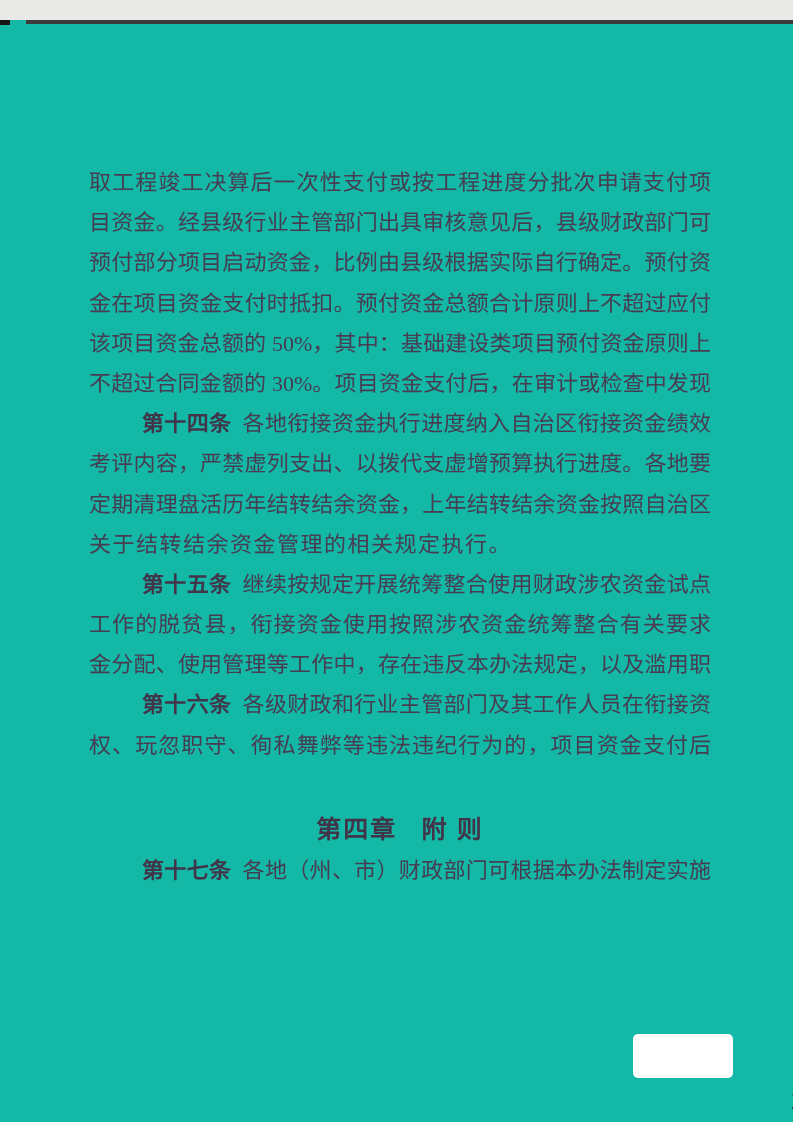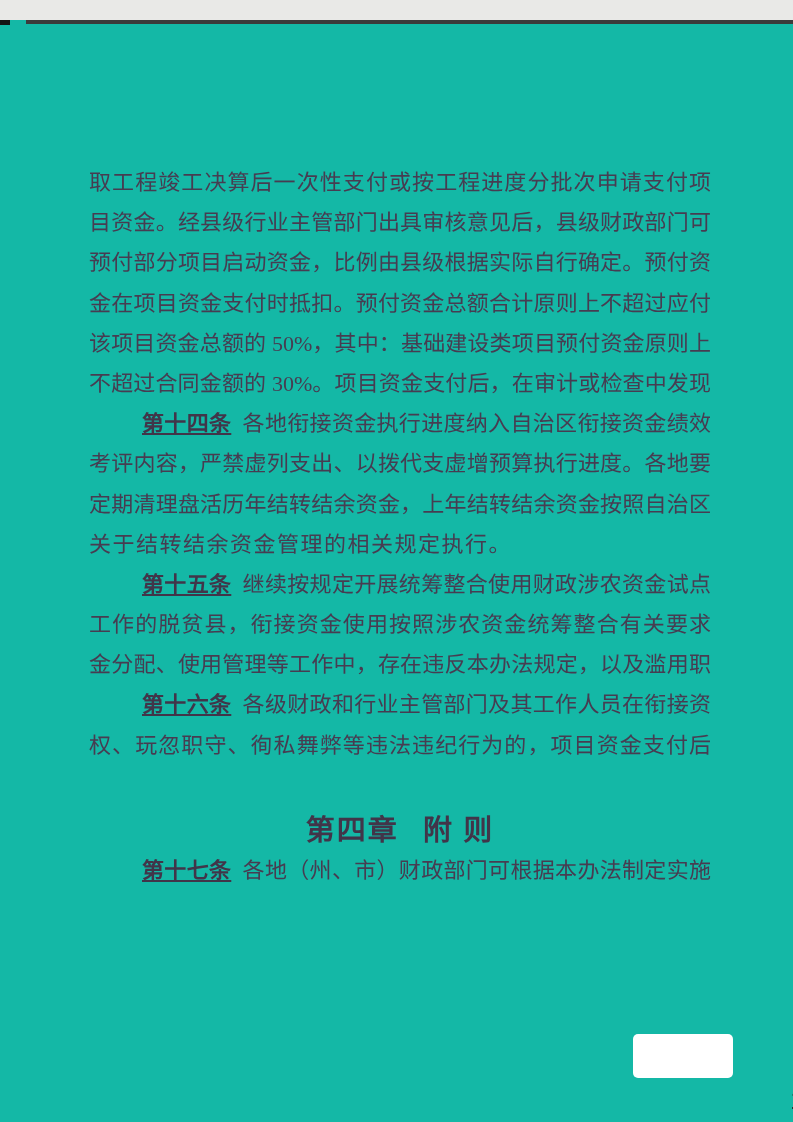--- a/index.html
+++ b/index.html
@@ -39,27 +39,27 @@
     text-align:justify;
     text-align-last:justify;
     white-space:nowrap;
   }
   .line.left{
     text-align-last:left;
     letter-spacing:1.5px;
     white-space:nowrap;
   }
   .line.indent{ text-indent:53px; }
-  .leader{ font-weight:bold; color:#413549;text-decoration:underline; }
+  .leader{ font-weight:bold; color:#413549; }
   .gap{ display:inline-block;width:11px; }
   .chapter-heading{
     margin-top:43px;
     height:42px;line-height:42px;
     text-align:left;text-align-last:center;
-    font-weight:bold;font-size:29px;color:#413549;
+    font-weight:bold;font-size:25px;color:#413549;
     letter-spacing:2px;
   }
   .chapter-gap{ display:inline-block;width:24px; }
   .page-number{
     position:absolute;top:1066px;left:0;width:100%;
     text-align:right;
     font-family:"Liberation Sans","DejaVu Sans",sans-serif;
     font-size:25px;color:#1c1c1c;padding-left:39px;
   }
 </style>

